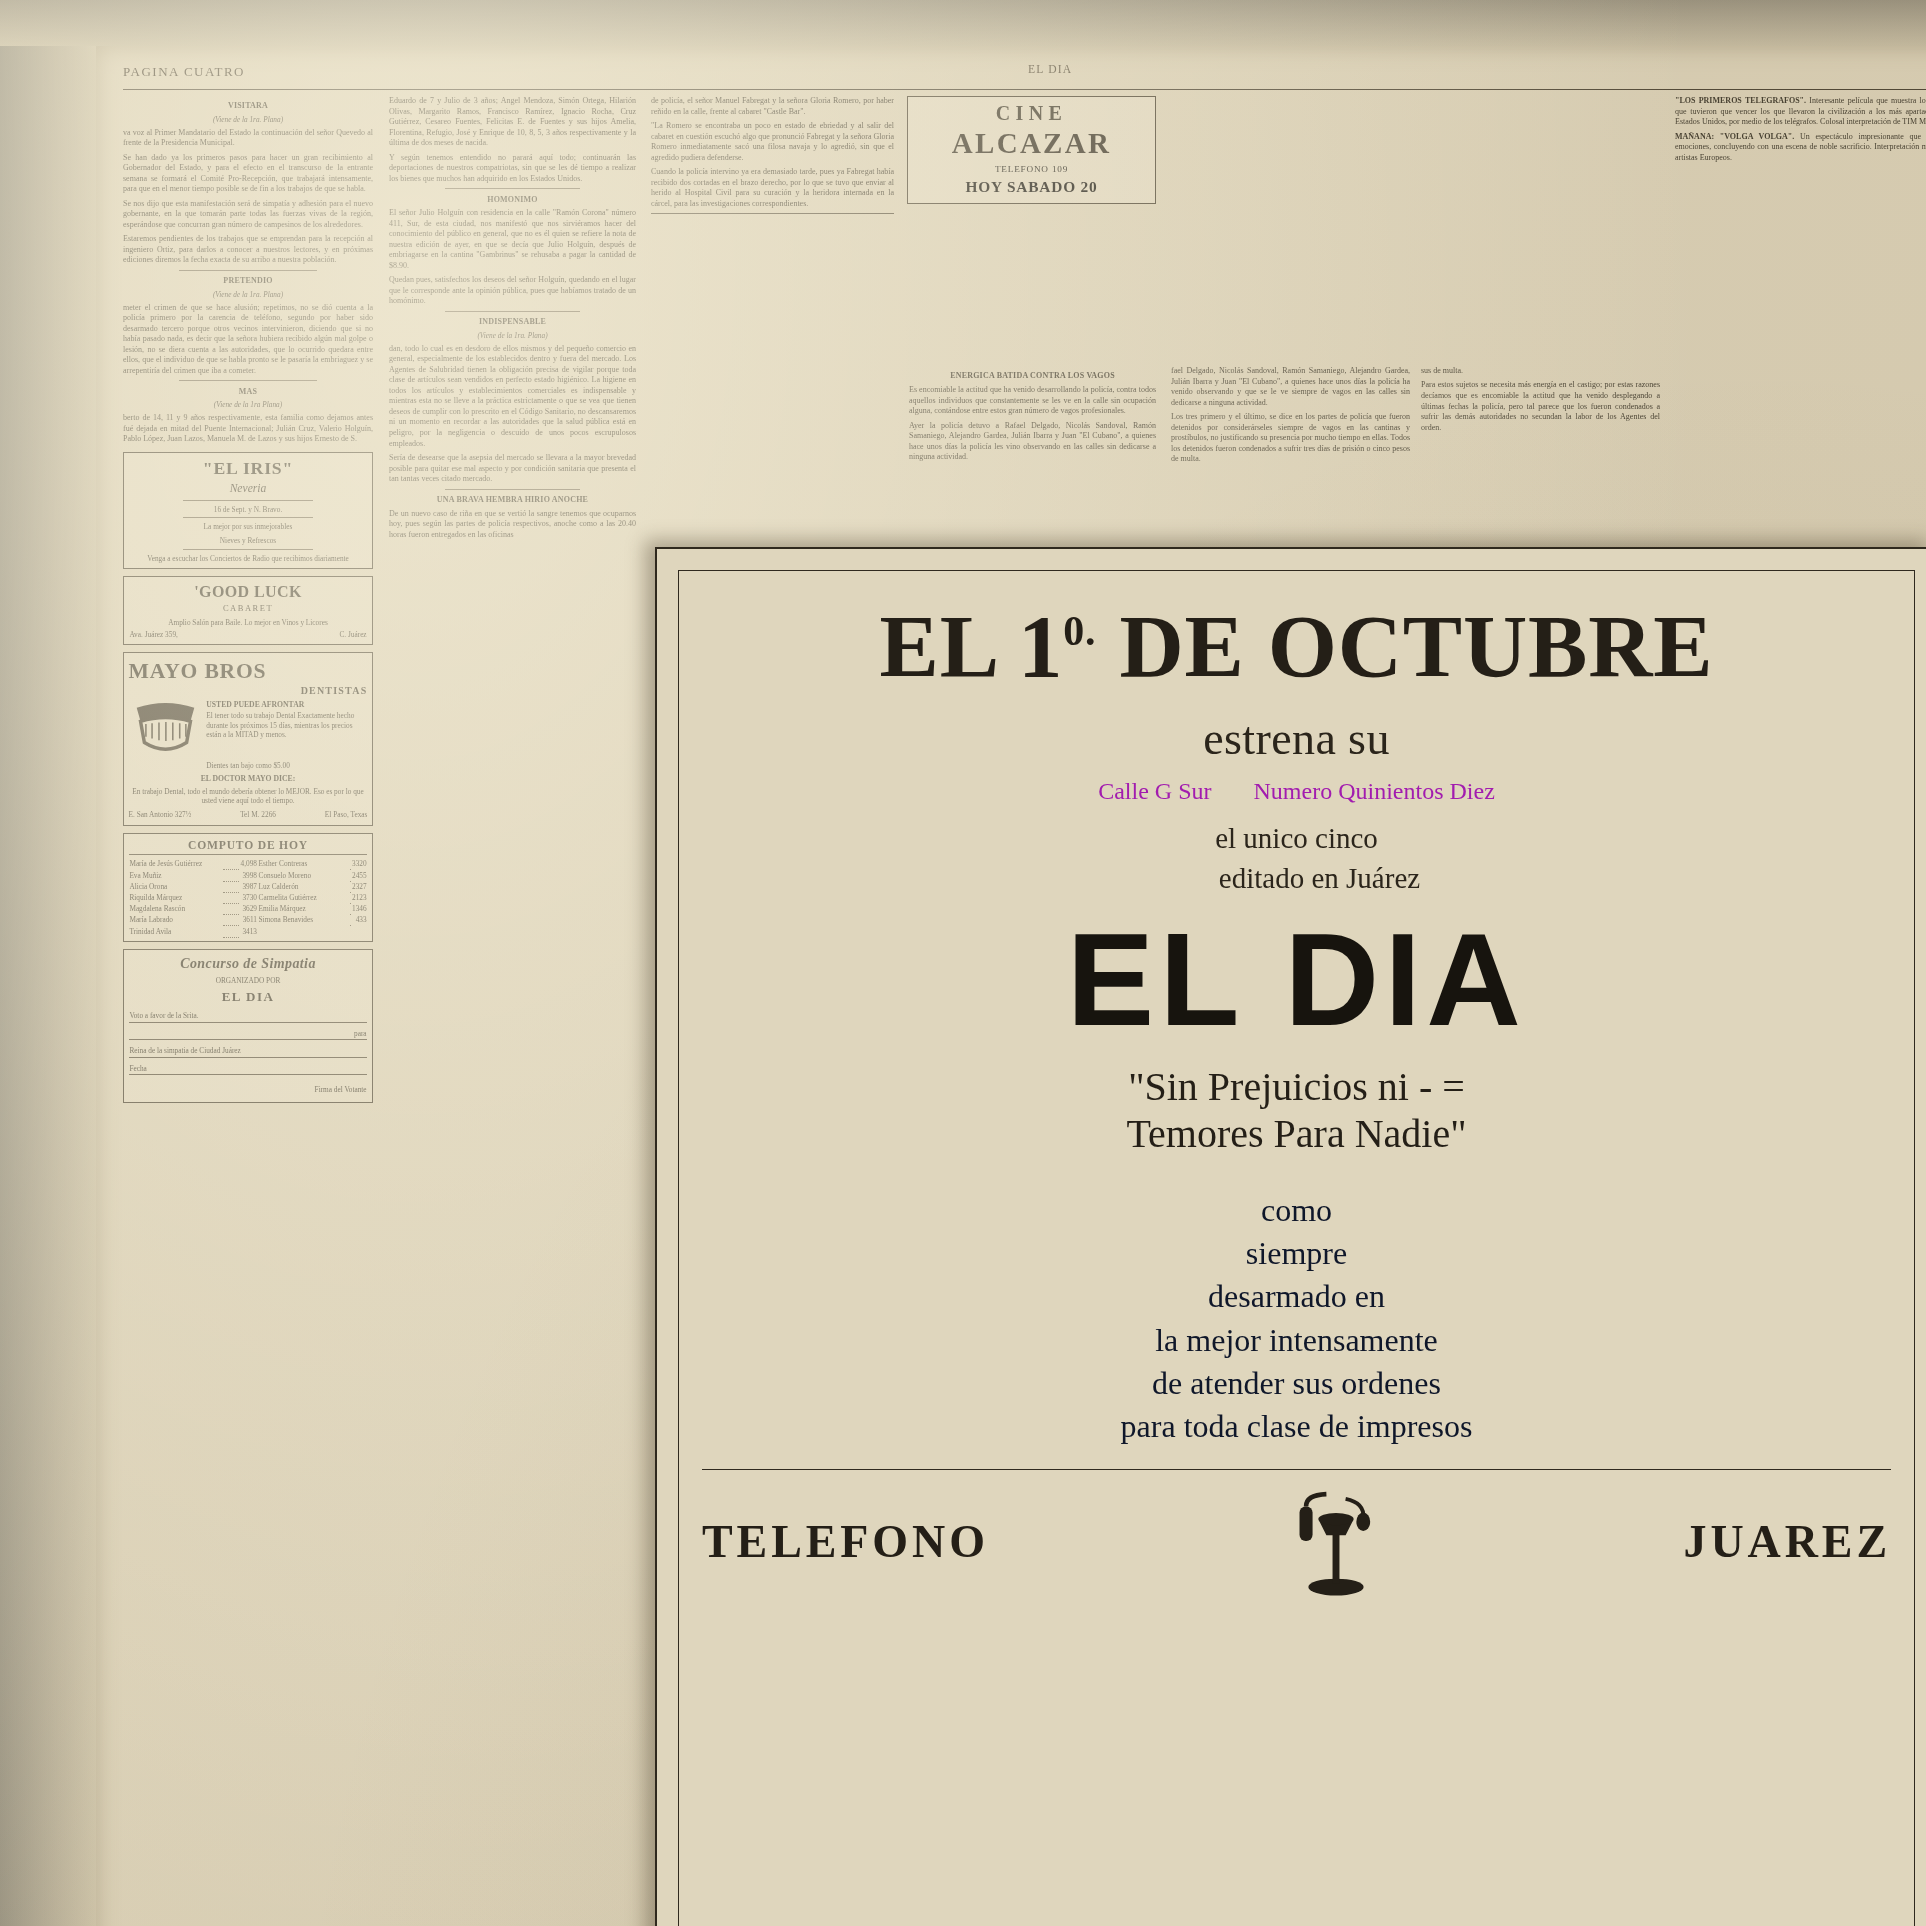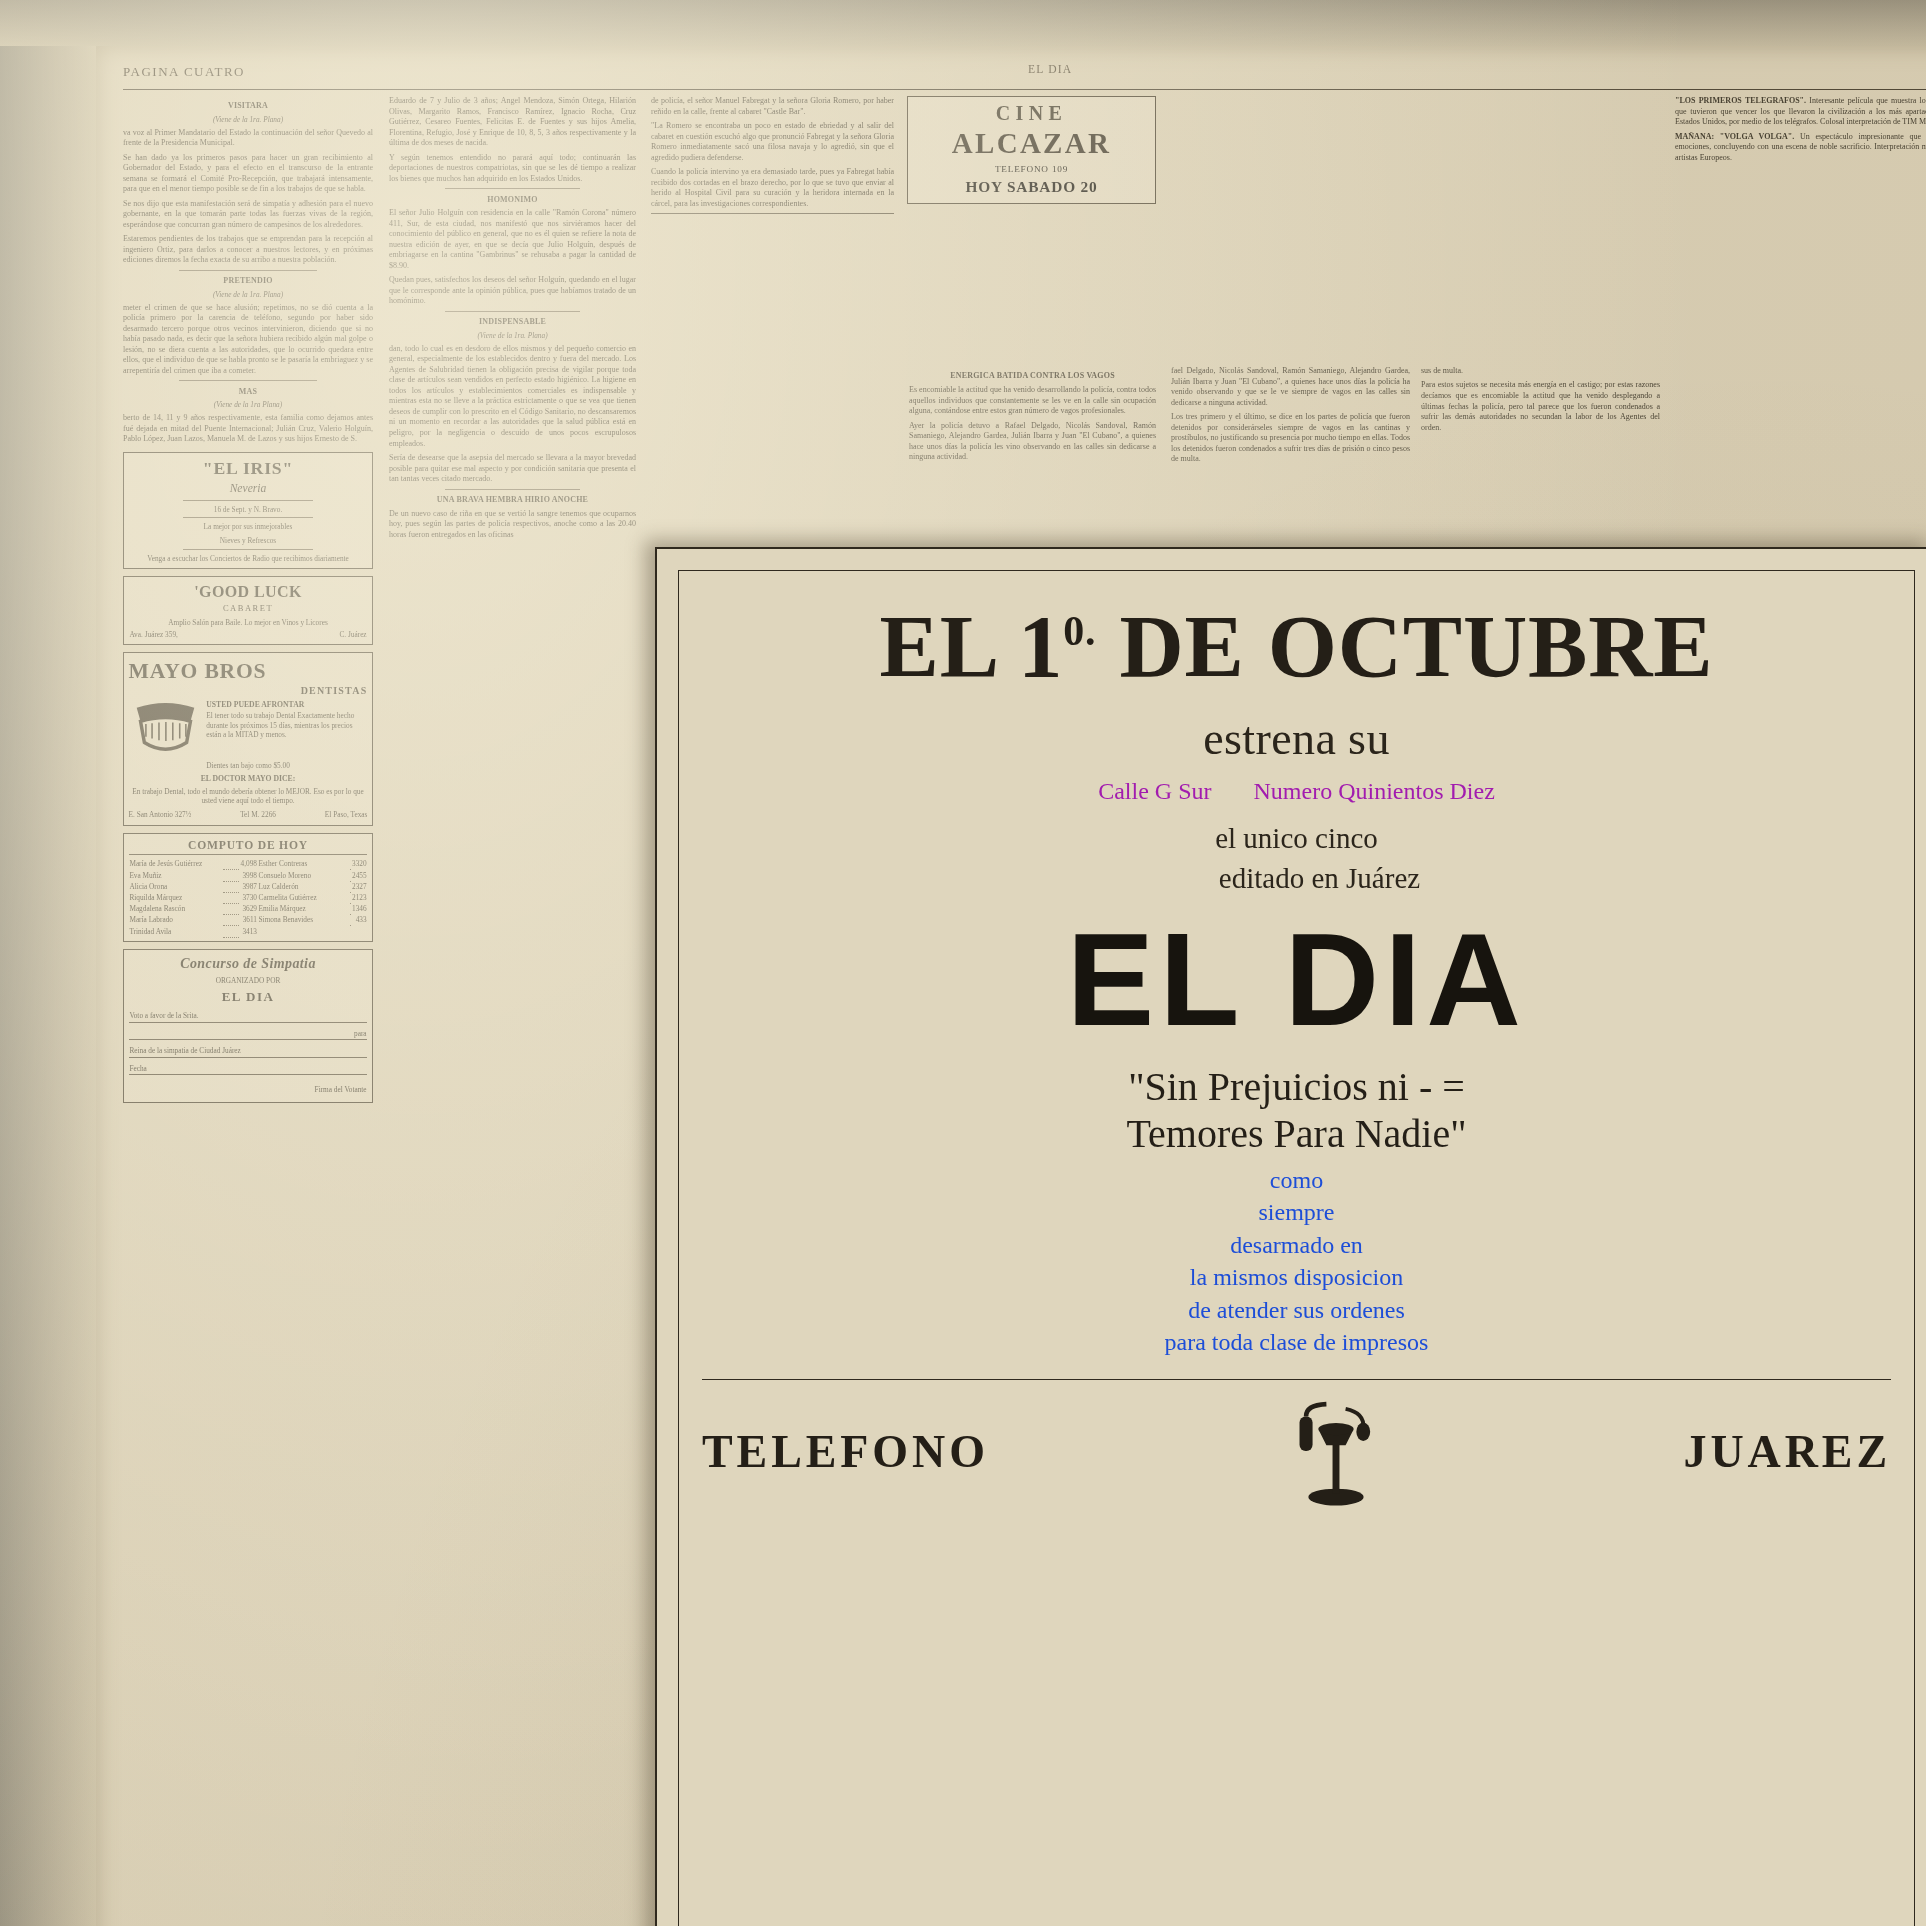--- a/index.html
+++ b/index.html
@@ -123,21 +123,21 @@
   }
   .bigad .l1{font-family:"Liberation Serif",serif;font-weight:bold;font-size:89px;letter-spacing:0.8px;color:#241f17;line-height:1;margin-top:15.4px;}
   .bigad .l1 sup{font-size:42px;vertical-align:super;}
   .bigad .l2{font-size:46px;color:#2b251b;margin-top:21px;letter-spacing:0.4px;}
   .bigad .l3{font-size:54px;color:#2b251b;margin-top:11.6px;letter-spacing:0.4px;}
   .bigad .addr{display:flex;gap:42px;font-size:24px;color:#a21caf;margin-top:13px;}
   .bigad .l4{font-size:29px;color:#2b251b;margin-top:17.7px;}
   .bigad .l5{font-size:29px;color:#2b251b;margin-top:7px;margin-left:46px;}
   .bigad .eldia{font-family:"Liberation Sans",sans-serif;font-weight:bold;font-size:131px;letter-spacing:5.4px;color:#17140e;line-height:1;margin-top:18.5px;}
   .bigad .slogan{font-size:40px;color:#241f17;margin-top:17.7px;text-align:center;line-height:1.18;}
-  .bigad .como{font-size:24px;color:#1d4ed8;margin-top:7px;text-align:center;line-height:1.35;}
+  .bigad .como{font-size:32px;color:#0f172a;margin-top:32px;text-align:center;line-height:1.35;}
   .bigad .como .i1{display:block;}
   .bigad .como .i2{display:block;margin-left:0px;}
   .bigad .como .i3{display:block;}
   .bigad .como .i4{display:block;}
   .bigad .como .i5{display:block;}
   .bigad .como .i6{display:block;}
   .bigad .hrule{width:100%;border:0;border-top:1.5px solid #2f291e;margin:21px 0 10.8px;}
   .bigad .footrow{display:flex;width:100%;align-items:center;justify-content:space-between;margin-top:2.3px;}
   .bigad .tel{font-size:46px;letter-spacing:3.9px;color:#241f17;font-weight:bold;}
   .bigad .jua{font-size:46px;letter-spacing:3.9px;color:#241f17;font-weight:bold;}
@@ -377,21 +377,21 @@
       <div class="l5">editado en Juárez</div>
       <div class="eldia">EL DIA</div>
       <div class="slogan">
         <span style="display:block">"Sin Prejuicios ni - =</span>
         <span style="display:block">Temores Para Nadie"</span>
       </div>
       <div class="como">
         <span class="i1">como</span>
         <span class="i2">siempre</span>
         <span class="i3">desarmado en</span>
-        <span class="i4">la mismos  disposicion</span>
+        <span class="i4">la mejor  intensamente</span>
         <span class="i5">de atender  sus ordenes</span>
         <span class="i6">para toda clase de impresos</span>
       </div>
       <hr class="hrule">
       <div class="footrow">
         <span class="tel">TELEFONO</span>
         <span class="phoneicon">
           <svg viewBox="0 0 250 300">
             <rect x="105" y="250" width="40" height="20" fill="#241f17"></rect>
             <ellipse cx="125" cy="270" rx="72" ry="22" fill="#241f17"></ellipse>

